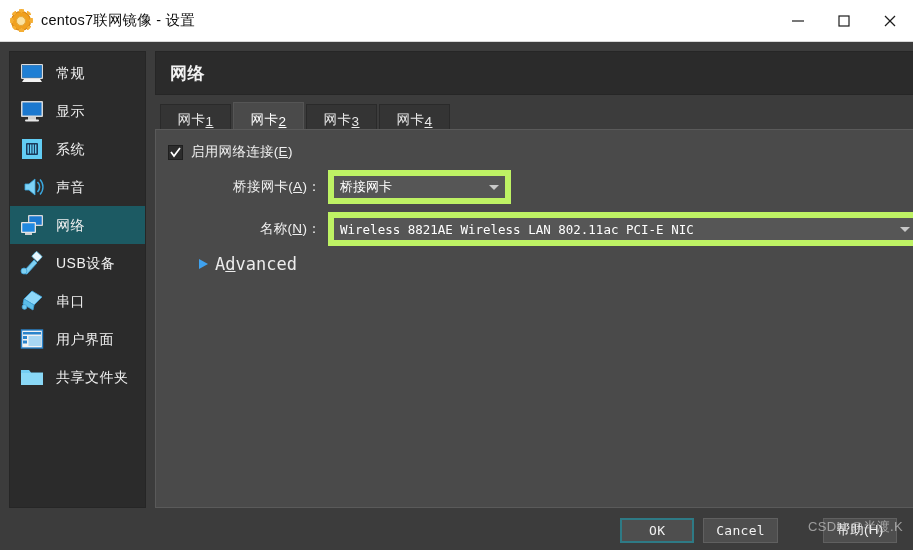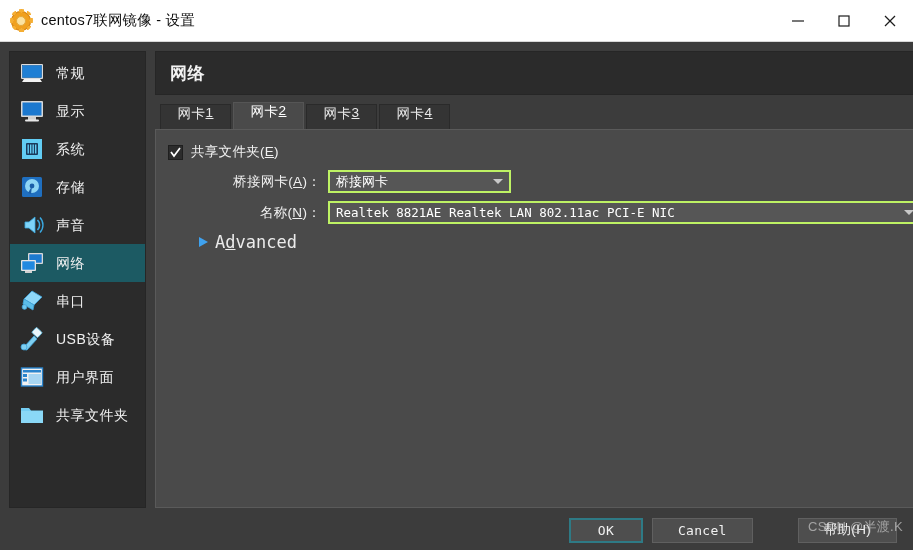--- a/index.html
+++ b/index.html
@@ -101,21 +101,21 @@
     padding-left: 14px;
   }
   #page-title { color: #f2f2f2; font-size: 17px; font-weight: bold; letter-spacing: .5px; }
 
   #tabstrip {
     display: flex; align-items: flex-end; height: 27px; min-height: 27px;
     margin-top: 7px; padding-left: 5px;
   }
   .tab {
     height: 25px; min-width: 71px; padding: 0 12px;
-    display: flex; align-items: flex-start; justify-content: center;
+    display: flex; align-items: flex-end; justify-content: center;
     background: #343434;
     border: 1px solid #2a2a2a; border-bottom: none;
     color: #e8e8e8; font-size: 13.5px;
     margin-right: 2px;
     letter-spacing: .5px;
   }
   .tab.active {
     background: #4a4a4a; height: 27px;
     border-color: #555; color: #ffffff;
   }
@@ -142,22 +142,22 @@
 
   .field-row { display: flex; align-items: center; margin-bottom: 8px; }
   .field-label {
     width: 160px; text-align: right; padding-right: 7px;
     color: #f0f0f0; font-size: 13.5px; white-space: nowrap;
     letter-spacing: .3px;
   }
   .acc-u { text-decoration: underline; }
 
   .combo {
-    height: 23px; background: #565656;
-    border: 2px solid #bef264;
+    height: 34px; background: #565656;
+    border: 6px solid #bef264;
     display: flex; align-items: center;
     padding: 0 6px;
     color: #ffffff; font-size: 13px;
     position: relative;
   }
   .combo .val { flex: 1; white-space: nowrap; overflow: hidden; }
   .combo.attach { width: 183px; }
   .combo.name {
     width: 594px;
     font-family: "DejaVu Sans Mono", "Liberation Mono", monospace;
@@ -185,21 +185,21 @@
 
   
   #footer {
     height: 44px; min-height: 44px;
     background: #3c3c3c;
     display: flex; align-items: center; justify-content: flex-end;
     padding-right: 16px; gap: 9px;
     position: relative;
   }
   .btn {
-    height: 25px; min-width: 74px; padding: 0 25px;
+    height: 25px; min-width: 74px; padding: 0 12px;
     background: #4e4e4e; border: 1px solid #606060;
     color: #f2f2f2; font-size: 13px;
     display: flex; align-items: center; justify-content: center;
     font-family: "DejaVu Sans Mono", "Liberation Mono", monospace;
     letter-spacing: .3px;
   }
   .btn.default { border-color: #2e7a85; box-shadow: 0 0 0 1px #2e7a85 inset; }
   .btn.help { font-family: "Liberation Sans", sans-serif; font-size: 13.5px; margin-left: 36px; }
 
   #watermark {
@@ -271,29 +271,20 @@
           <g fill="#62cdf4">
             <rect x="8.5" y="8.5" width="1.4" height="9"></rect>
               <rect x="11" y="8.5" width="1.4" height="9"></rect>
             <rect x="13.5" y="8.5" width="1.4" height="9"></rect>
               <rect x="16" y="8.5" width="1.4" height="9"></rect>
           </g>
         </svg>
         <span class="side-label">系统</span>
       </div>
 
-      <div class="side-item">
-        <svg class="side-ico" viewBox="0 0 26 26">
-          <rect x="3" y="3" width="20" height="20" rx="1.5" fill="#1f6fc0"></rect>
-          <circle cx="13" cy="12" r="7" fill="#8fd6f5"></circle>
-          <circle cx="13" cy="12" r="2.4" fill="#1b5ea8"></circle>
-          <path d="M13 12 L9 19 L12 20 Z" fill="#1b5ea8"></path>
-        </svg>
-        <span class="side-label">存储</span>
-      </div>
 
       <div class="side-item">
         <svg class="side-ico" viewBox="0 0 26 26">
           <path d="M6 10 h4 l6 -5 v16 l-6 -5 H6 z" fill="#7ed3f7" stroke="#3aa8e0" stroke-width=".8"></path>
           <path d="M18.5 8 a7 7 0 0 1 0 10" fill="none" stroke="#3aa8e0" stroke-width="1.6"></path>
           <path d="M21 5.5 a11 11 0 0 1 0 15" fill="none" stroke="#3aa8e0" stroke-width="1.4"></path>
         </svg>
         <span class="side-label">声音</span>
       </div>
 
@@ -303,34 +294,34 @@
           <rect x="10.3" y="4.3" width="12.4" height="8.4" fill="#1c7ad0"></rect>
           <rect x="2" y="10" width="15" height="11" rx="1" fill="#e4e4e4"></rect>
           <rect x="3.3" y="11.3" width="12.4" height="8.4" fill="#2089e0"></rect>
           <rect x="6" y="21" width="7" height="2" fill="#d0d0d0"></rect>
         </svg>
         <span class="side-label">网络</span>
       </div>
 
       <div class="side-item">
         <svg class="side-ico" viewBox="0 0 26 26">
+          <rect x="14" y="3" width="8" height="7" rx="1" transform="rotate(43 18 6.5)" fill="#e9f6fc" stroke="#67c4ea" stroke-width=".8"></rect>
+          <path d="M5 21 l10 -11 l3 3 l-10 11 a2.5 2.5 0 0 1 -3 -3 z" fill="#7fd0f2" stroke="#3fa2d8" stroke-width=".8"></path>
+          <circle cx="5" cy="21" r="3" fill="#7fd0f2" stroke="#3fa2d8" stroke-width=".8"></circle>
+        </svg>
+        <span class="side-label">USB设备</span>
+      </div>
+
+      <div class="side-item">
+        <svg class="side-ico" viewBox="0 0 26 26">
           <path d="M13 3 L23 9 L15 17 L5 11 Z" fill="#8ed7f8" stroke="#3fa2d8" stroke-width=".8"></path>
           <path d="M5 11 L15 17 L14 22 L4 16 Z" fill="#5cbde8" stroke="#3fa2d8" stroke-width=".8"></path>
           <circle cx="5.5" cy="19" r="2.4" fill="#6ec6ee" stroke="#3fa2d8" stroke-width=".7"></circle>
         </svg>
         <span class="side-label">串口</span>
-      </div>
-
-      <div class="side-item">
-        <svg class="side-ico" viewBox="0 0 26 26">
-          <rect x="14" y="3" width="8" height="7" rx="1" transform="rotate(43 18 6.5)" fill="#e9f6fc" stroke="#67c4ea" stroke-width=".8"></rect>
-          <path d="M5 21 l10 -11 l3 3 l-10 11 a2.5 2.5 0 0 1 -3 -3 z" fill="#7fd0f2" stroke="#3fa2d8" stroke-width=".8"></path>
-          <circle cx="5" cy="21" r="3" fill="#7fd0f2" stroke="#3fa2d8" stroke-width=".8"></circle>
-        </svg>
-        <span class="side-label">USB设备</span>
       </div>
 
       <div class="side-item">
         <svg class="side-ico" viewBox="0 0 26 26">
           <rect x="2.5" y="4" width="21" height="18" fill="#f2f2f2" stroke="#2a84cc" stroke-width="1.4"></rect>
           <rect x="4" y="6" width="18" height="2.5" fill="#2a84cc"></rect>
           <rect x="4" y="10" width="4" height="3" fill="#2a84cc"></rect>
           <rect x="4" y="14.5" width="4" height="3" fill="#2a84cc"></rect>
           <rect x="9.5" y="10" width="12.5" height="10" fill="#a8d6f2"></rect>
         </svg>
@@ -372,35 +363,35 @@
       </div>
 
       <div id="tabpanel">
 
         <div class="row" id="enable-row">
           <span class="chk">
             <svg width="11" height="11" viewBox="0 0 11 11">
                 <path d="M1 5 L4 9 L10 1" fill="none" stroke="#ffffff" stroke-width="1.7"></path>
               </svg>
           </span>
-          <span class="chk-label"><span>共享文件夹(</span><span class="acc-u">E</span><span>)</span></span>
+          <span class="chk-label"><span>启用网络连接(</span><span class="acc-u">E</span><span>)</span></span>
         </div>
 
         <div class="field-row">
           <span class="field-label"><span>桥接网卡(</span><span class="acc-u">A</span><span>)：</span></span>
           <div class="combo attach">
             <span class="val">桥接网卡</span>
             <span class="arrow"></span>
           </div>
         </div>
 
         <div class="field-row">
           <span class="field-label"><span>名称(</span><span class="acc-u">N</span><span>)：</span></span>
           <div class="combo name">
-            <span class="val">Realtek 8821AE Realtek LAN 802.11ac PCI-E NIC</span>
+            <span class="val">Wireless 8821AE Wireless LAN 802.11ac PCI-E NIC</span>
             <span class="arrow"></span>
           </div>
         </div>
 
         <div id="advanced-row">
           <span id="advanced-tri"></span>
           <span id="advanced-label"><span>A</span><span class="acc-u">d</span><span>vanced</span></span>
         </div>
 
       </div>

